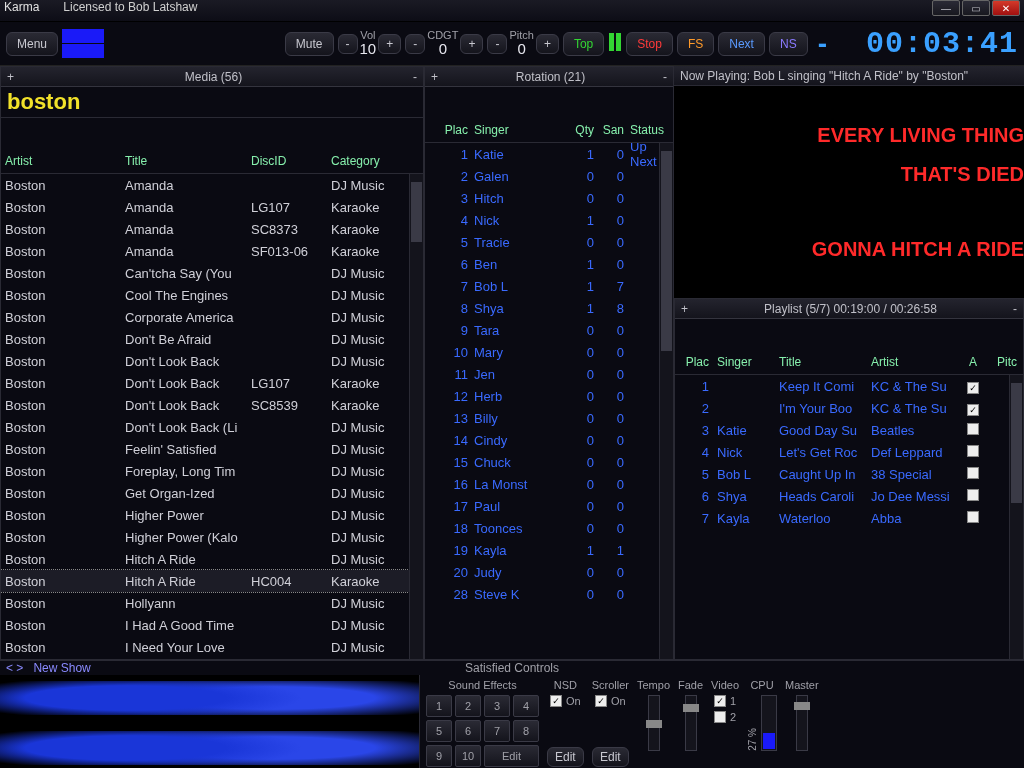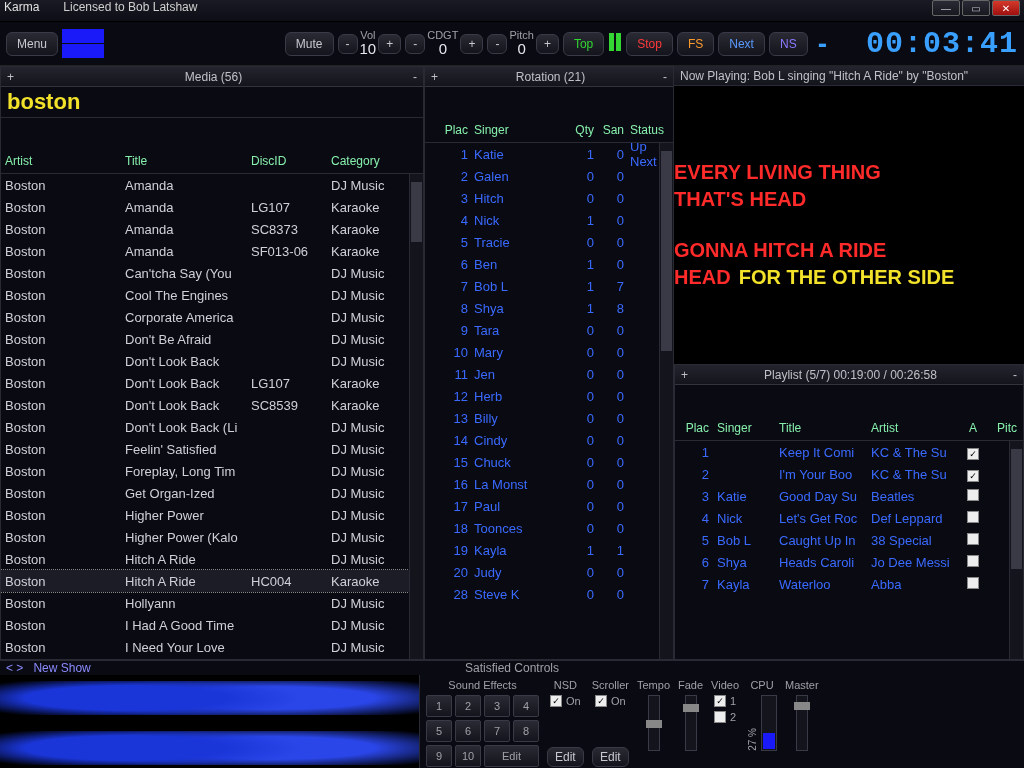--- a/index.html
+++ b/index.html
@@ -133,25 +133,25 @@
 
 .rightcol { flex:1; display:flex; flex-direction:column;}
 .nowplaying {
   height:20px;
   background:linear-gradient(#24242e,#14141c);
   font-size:12px; padding:0 6px;
   display:flex; align-items:center;
   border-bottom:1px solid #2a2a34;
 }
 .lyrics {
-  height:278px;
+  height:212px;
   background:#000;
   display:flex; flex-direction:column;
-  align-items:flex-start; justify-content:center;
-  gap:4px;
+  align-items:flex-end; justify-content:center;
+  gap:16px;
   font-family: Arial, sans-serif;
   font-size:20px; font-weight:bold;
 }
 .lyrics .r { color:#ff2a2a;}
 .lyrics .y { color:#f2e22a;}
 .lyrics .mix { display:flex; gap:8px;}
 
 .playlist { flex:1; border-top:1px solid #2a2a34;}
 .playlist .c-plac  { width:38px; text-align:right; padding-right:8px;}
 .playlist .c-singer{ width:62px;}
@@ -591,27 +591,23 @@
         <div class="scrollbar-v">
         <div class="thumb" style="top:8px;height:200px;"></div>
       </div>
     </div>
   </div>
 
   <div class="rightcol">
     <div class="nowplaying">Now Playing:   Bob L singing "Hitch A Ride" by "Boston"</div>
     <div class="lyrics">
       <div class="r">EVERY LIVING THING</div>
-      <div class="r">THAT'S HEAD</div>
+      <div class="r">THAT'S DIED</div>
       <div style="height:20px"></div>
       <div class="r">GONNA HITCH A RIDE</div>
-      <div class="mix">
-        <span class="r">HEAD</span>
-        <span class="y">FOR THE OTHER SIDE</span>
-      </div>
     </div>
 
     <div class="panel playlist">
       <div class="panel-hdr">
         <span class="plus">+</span>
         <span class="ptxt">Playlist (5/7)   00:19:00 / 00:26:58</span>
         <span class="minus">-</span>
       </div>
       <div class="colhdr">
         <div class="c-plac">Plac</div>

